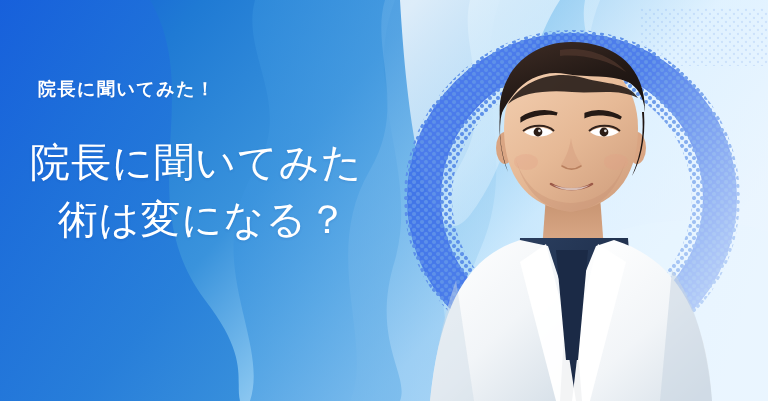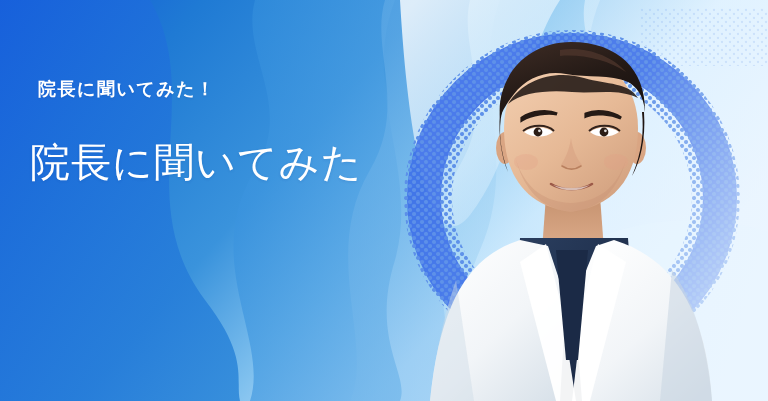--- a/index.html
+++ b/index.html
@@ -268,16 +268,17 @@
       <ellipse cx="526" cy="162" rx="12" ry="8" fill="#e39e86" opacity="0.28"></ellipse>
       <ellipse cx="616" cy="162" rx="12" ry="8" fill="#e39e86" opacity="0.28"></ellipse>
     </g>
   </svg>
 
   <div class="text-block">
     <div class="kicker">院長に聞いてみた！</div>
 
     <div class="title">
       <span class="l1">院長に聞いてみた</span>
+      <span class="l2">術は変になる？</span>
     </div>
   </div>
 
 </div>
 
 </body></html>

